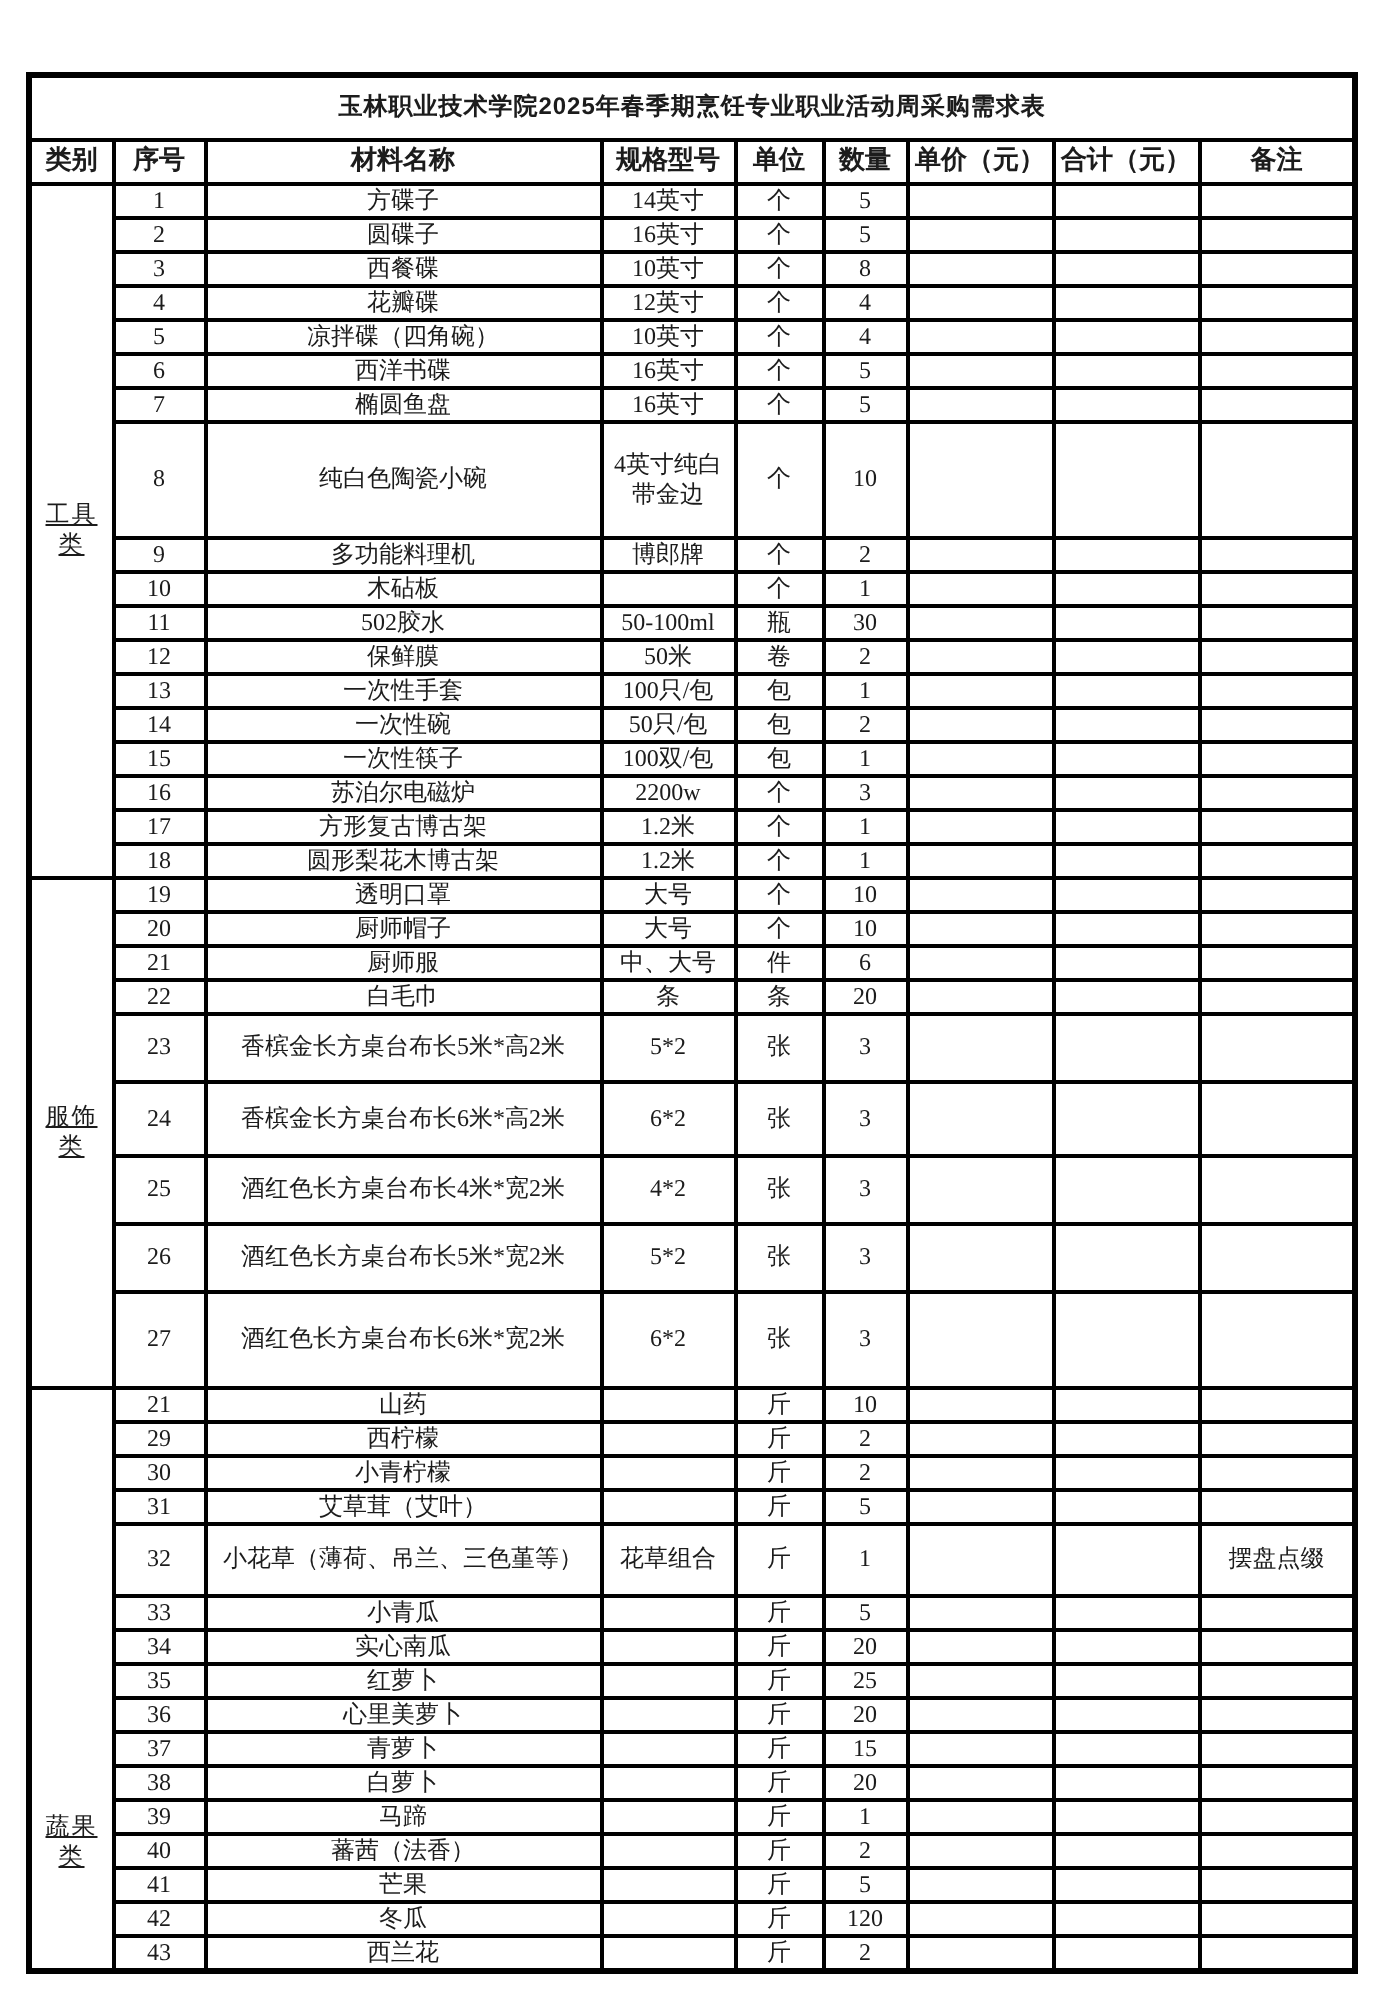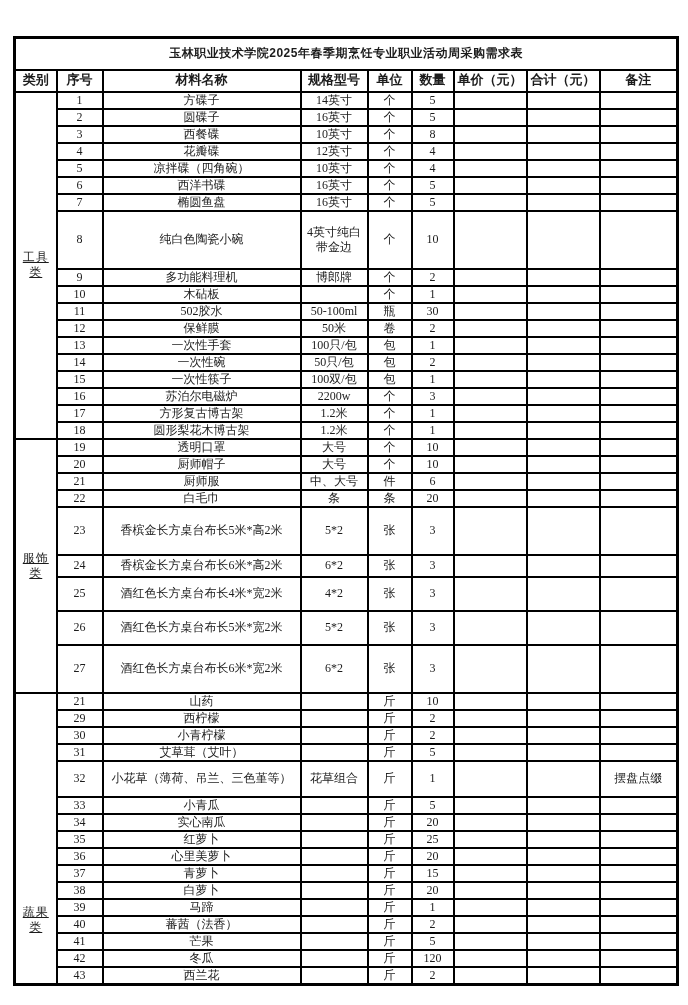--- a/index.html
+++ b/index.html
@@ -300,31 +300,31 @@
         <tr>
           <td class="col-no">22</td>
           <td class="col-name">白毛巾</td>
           <td class="col-spec">条</td>
           <td class="col-unit">条</td>
           <td class="col-qty">20</td>
           <td class="col-price"></td>
           <td class="col-total"></td>
           <td class="col-remark"></td>
         </tr>
-        <tr style="height: 48px;">
+        <tr style="height: 34px;">
           <td class="col-no">23</td>
           <td class="col-name">香槟金长方桌台布长5米*高2米</td>
           <td class="col-spec">5*2</td>
           <td class="col-unit">张</td>
           <td class="col-qty">3</td>
           <td class="col-price"></td>
           <td class="col-total"></td>
           <td class="col-remark"></td>
         </tr>
-        <tr style="height: 22px;">
+        <tr style="height: 37px;">
           <td class="col-no">24</td>
           <td class="col-name">香槟金长方桌台布长6米*高2米</td>
           <td class="col-spec">6*2</td>
           <td class="col-unit">张</td>
           <td class="col-qty">3</td>
           <td class="col-price"></td>
           <td class="col-total"></td>
           <td class="col-remark"></td>
         </tr>
         <tr style="height: 34px;">

